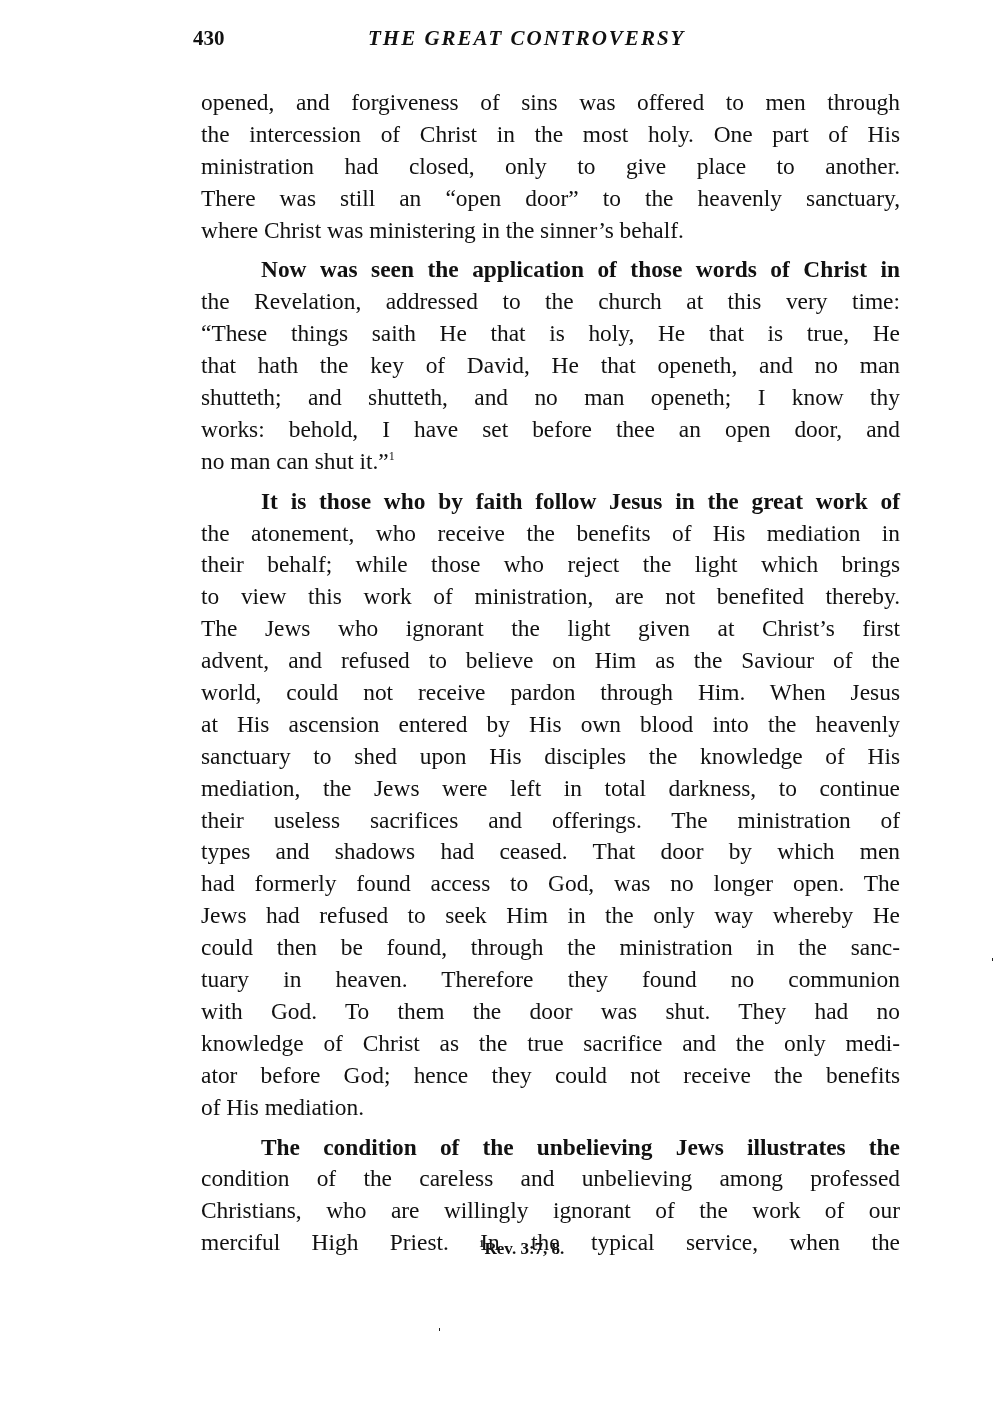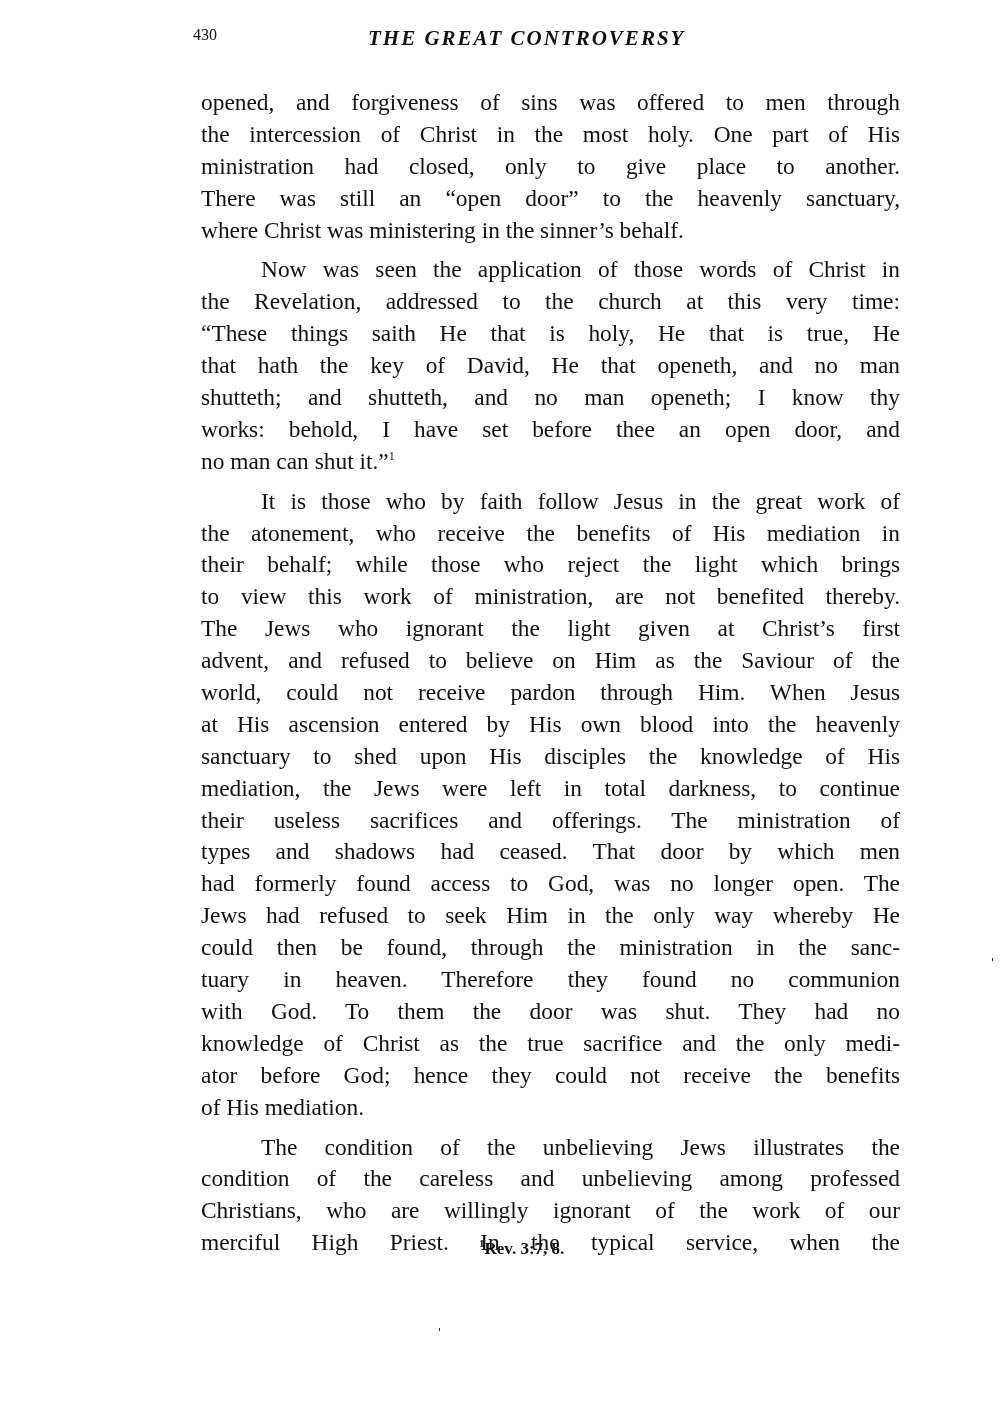--- a/index.html
+++ b/index.html
@@ -1,25 +1,25 @@
 <!DOCTYPE html>
 <html><head>
 <meta charset="utf-8">
 <style>
   html, body { margin: 0; padding: 0; background: #ffffff; }
   body { width: 1000px; height: 1416px; position: relative; overflow: hidden;
          font-family: "Liberation Serif", "DejaVu Serif", serif; color: #111111; }
   .header { position: absolute; top: 26px; left: 193px; width: 720px; height: 30px; }
-  .page-num { position: absolute; left: 0; top: 0; font-size: 16px; font-weight: normal; letter-spacing: 0px; }
+  .page-num { position: absolute; left: 0; top: 0; font-size: 21px; font-weight: bold; letter-spacing: 0px; }
   .running-title { position: absolute; left: 175px; top: 0; font-size: 21px; font-style: italic; font-weight: bold; letter-spacing: 2px; }
   .body-text { position: absolute; top: 79px; left: 193px; width: 715px; }
   .para { margin: 8px; font-size: 23.4px; line-height: 31.9px; text-align: justify; text-align-last: left; }
   .para .line { display: block; text-align: justify; text-align-last: justify; white-space: nowrap; height: 31.9px; }
   .para .line.last { text-align-last: left; }
-  .para .line.indent { padding-left: 60px; }
+  .para .line.indent { padding-left: 60px; font-weight: bold; }
   .fn-ref { font-size: 12px; vertical-align: super; line-height: 0; }
   .footnote { position: absolute; top: 1237px; left: 479px; font-size: 17px; font-weight: bold; }
   .footnote sup { font-size: 11px; }
   .speck { position: absolute; width: 1px; height: 3px; background: #222; }
 </style>
 </head>
 <body>
 
 <div class="header">
   <span class="page-num">430</span>

